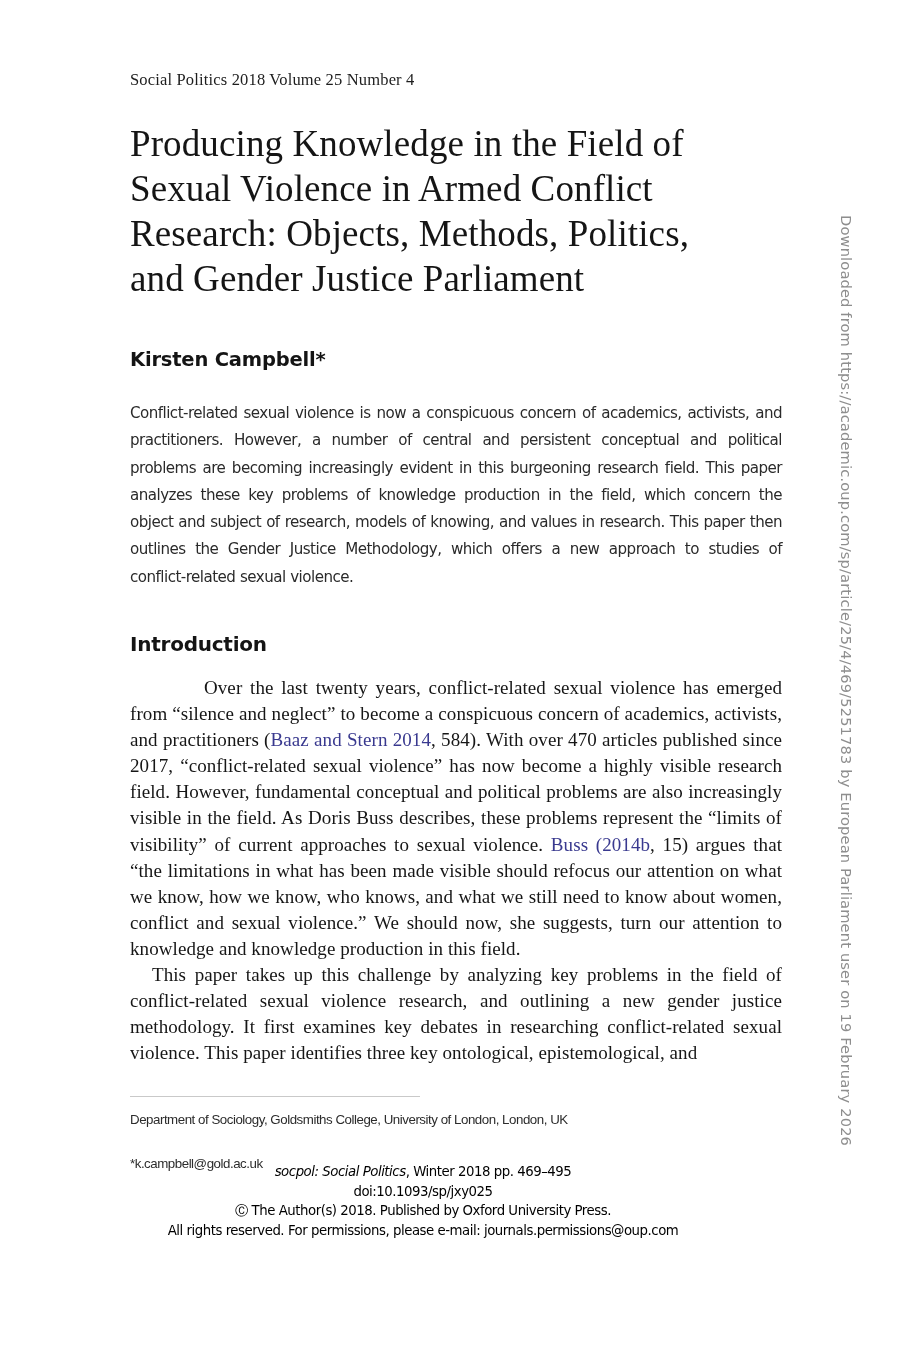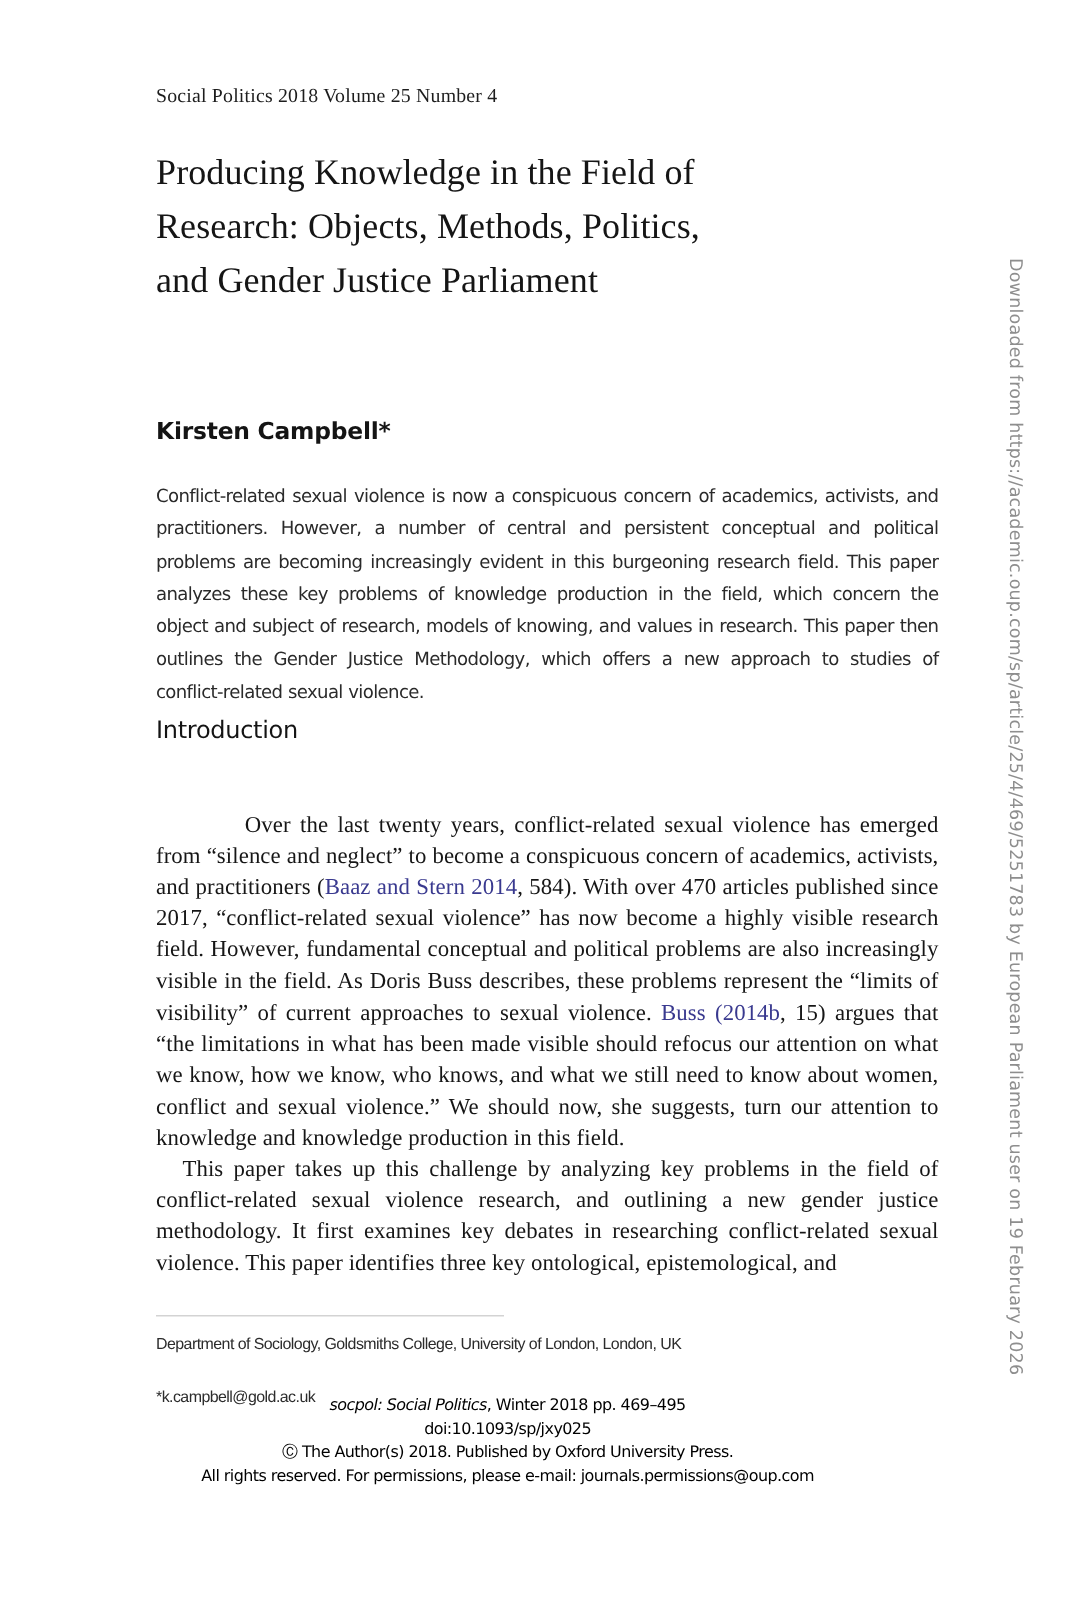--- a/index.html
+++ b/index.html
@@ -38,21 +38,21 @@
     white-space: nowrap;
   }
 
   
   .title {
     position: absolute;
     left: 130px;
     top: 121px;
     width: 620px;
     font-family: "Liberation Serif", "DejaVu Serif", serif;
-    font-size: 30px;
+    font-size: 37px;
     line-height: 45px;
     font-weight: normal;
     color: #151515;
     letter-spacing: 0.003em;
     margin: 0;
   }
   .title .tline { display: block; }
 
   
   .author {
@@ -80,24 +80,24 @@
     text-align: justify;
     letter-spacing: -0.035em;
     word-spacing: 0.02em;
     margin: 0;
   }
 
   
   .section-heading {
     position: absolute;
     left: 130px;
-    top: 596px;
+    top: 632px;
     font-family: "DejaVu Sans", "Liberation Sans", sans-serif;
     font-size: 20px;
-    font-weight: normal;
+    font-weight: bold;
     color: #141414;
     letter-spacing: -0.012em;
     margin: 0;
   }
 
   
   .body-text {
     position: absolute;
     left: 130px;
     top: 675px;
@@ -184,20 +184,21 @@
 </style>
 </head>
 <body>
 
 <div class="page">
 
   <div class="running-head">Social Politics 2018 Volume 25 Number 4</div>
 
   <h1 class="title">
     <span class="tline">Producing Knowledge in the Field of</span>
+    <span class="tline">Sexual Violence in Armed Conflict</span>
     <span class="tline">Research: Objects, Methods, Politics,</span>
     <span class="tline">and Gender Justice Parliament</span>
   </h1>
 
   <h2 class="author">Kirsten Campbell*</h2>
 
   <p class="abstract">Conflict-related sexual violence is now a conspicuous concern of academics, activists, and practitioners. However, a number of central and persistent conceptual and political problems are becoming increasingly evident in this burgeoning research field. This paper analyzes these key problems of knowledge production in the field, which concern the object and subject of research, models of knowing, and values in research. This paper then outlines the Gender Justice Methodology, which offers a new approach to studies of conflict-related sexual violence.</p>
 
   <h3 class="section-heading">Introduction</h3>
 

